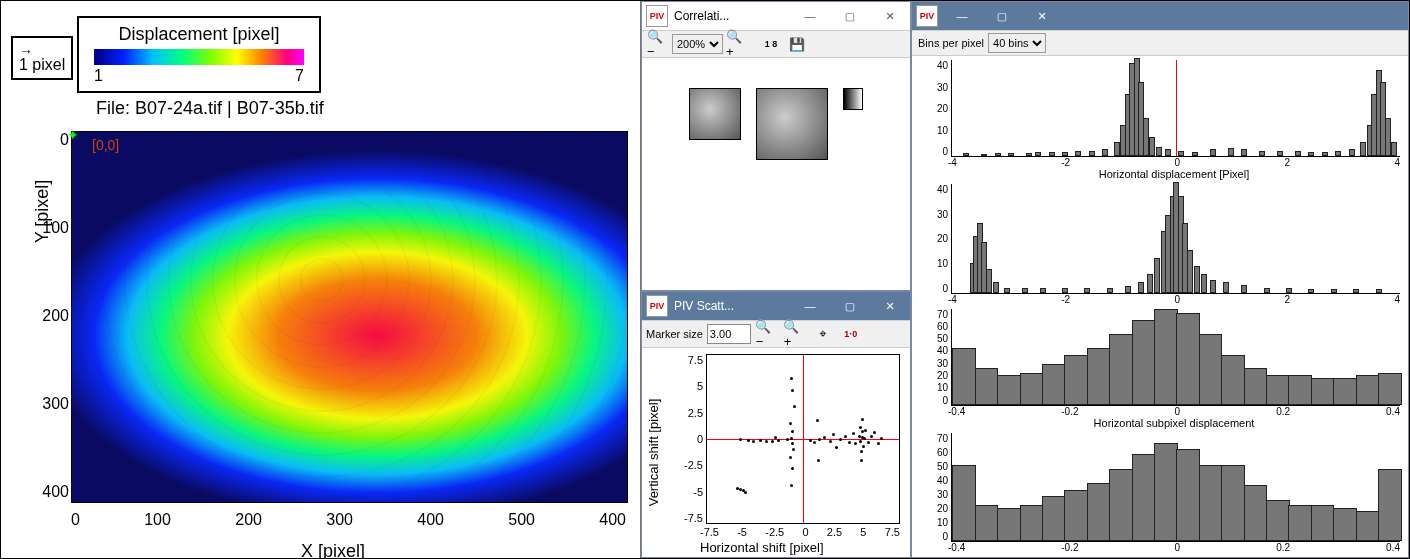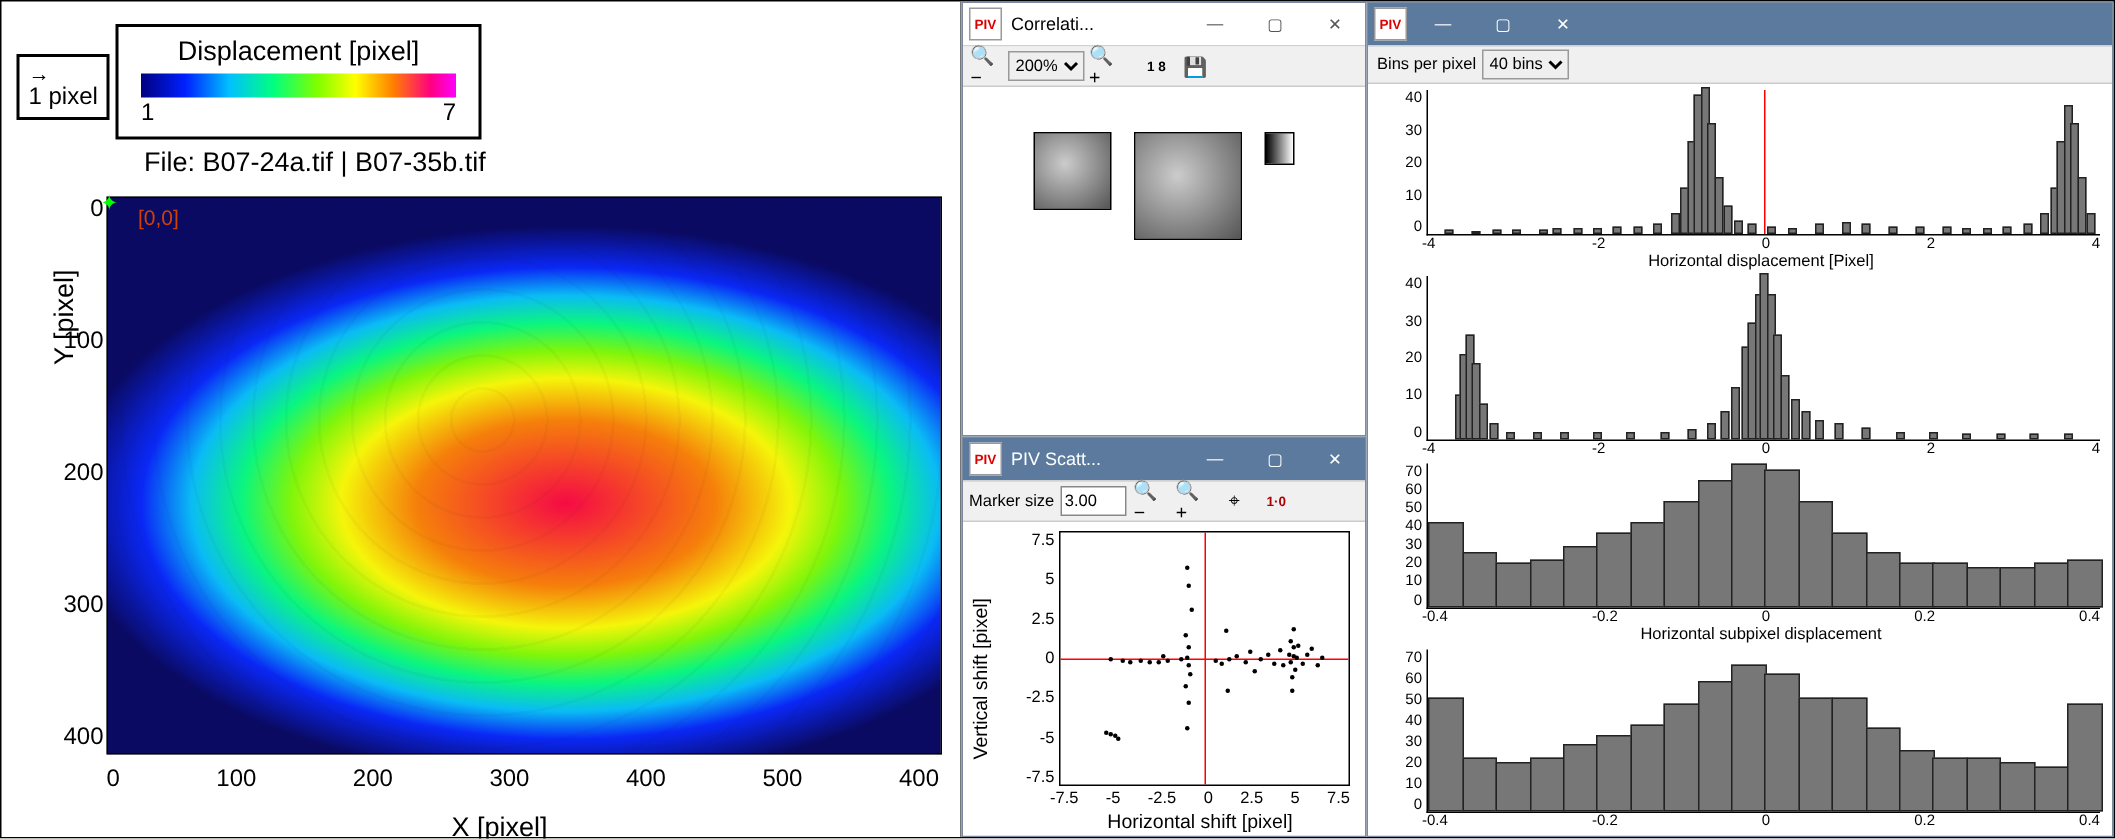--- a/index.html
+++ b/index.html
@@ -54,21 +54,21 @@
 .scatter-ylab{width:24px;display:flex;align-items:center;justify-content:center}
 .scatter-ylab span{transform:rotate(-90deg);white-space:nowrap;font-size:13px}
 .scatter-plot-wrap{flex:1;display:flex;flex-direction:column;padding:6px 10px 2px 0}
 .scatter-axes{display:flex;flex:1}
 .scatter-yt{width:34px;display:flex;flex-direction:column;justify-content:space-between;text-align:right;font-size:11px;padding:0 3px}
 .scatter-plot{flex:1;border:1px solid #000;position:relative}
 .scatter-plot .hline{position:absolute;left:0;right:0;top:50%;height:1px;background:#f00}
 .scatter-plot .vline{position:absolute;top:0;bottom:0;left:50%;width:1px;background:#f00}
 .pt{position:absolute;width:3px;height:3px;background:#000;border-radius:50%}
 .scatter-xt{display:flex;margin-left:34px;justify-content:space-between;font-size:11px;padding-top:2px}
-.scatter-xlab{text-align:center;font-size:13px;margin-left:34px;padding-top:2px}
+.scatter-xlab{text-align:left;font-size:13px;margin-left:34px;padding-top:2px}
 
 
 .right{flex:1;display:flex;flex-direction:column}
 .pdf-toolbar{height:24px;background:#f0f0f0;border-bottom:1px solid #ccc;display:flex;align-items:center;padding:0 6px;gap:4px;font-size:11px}
 .pdf-body{flex:1;display:flex;flex-direction:column;padding:4px 8px;background:#fff;gap:4px}
 .pdf-row{flex:1;display:flex;flex-direction:column}
 .pdf-plot{flex:1;display:flex}
 .pdf-yt{width:28px;display:flex;flex-direction:column;justify-content:space-between;font-size:10px;text-align:right;padding-right:3px}
 .pdf-chart{flex:1;border-left:1px solid #000;border-bottom:1px solid #000;position:relative}
 .pdf-chart .zline{position:absolute;top:0;bottom:0;width:1px;background:#f00}

